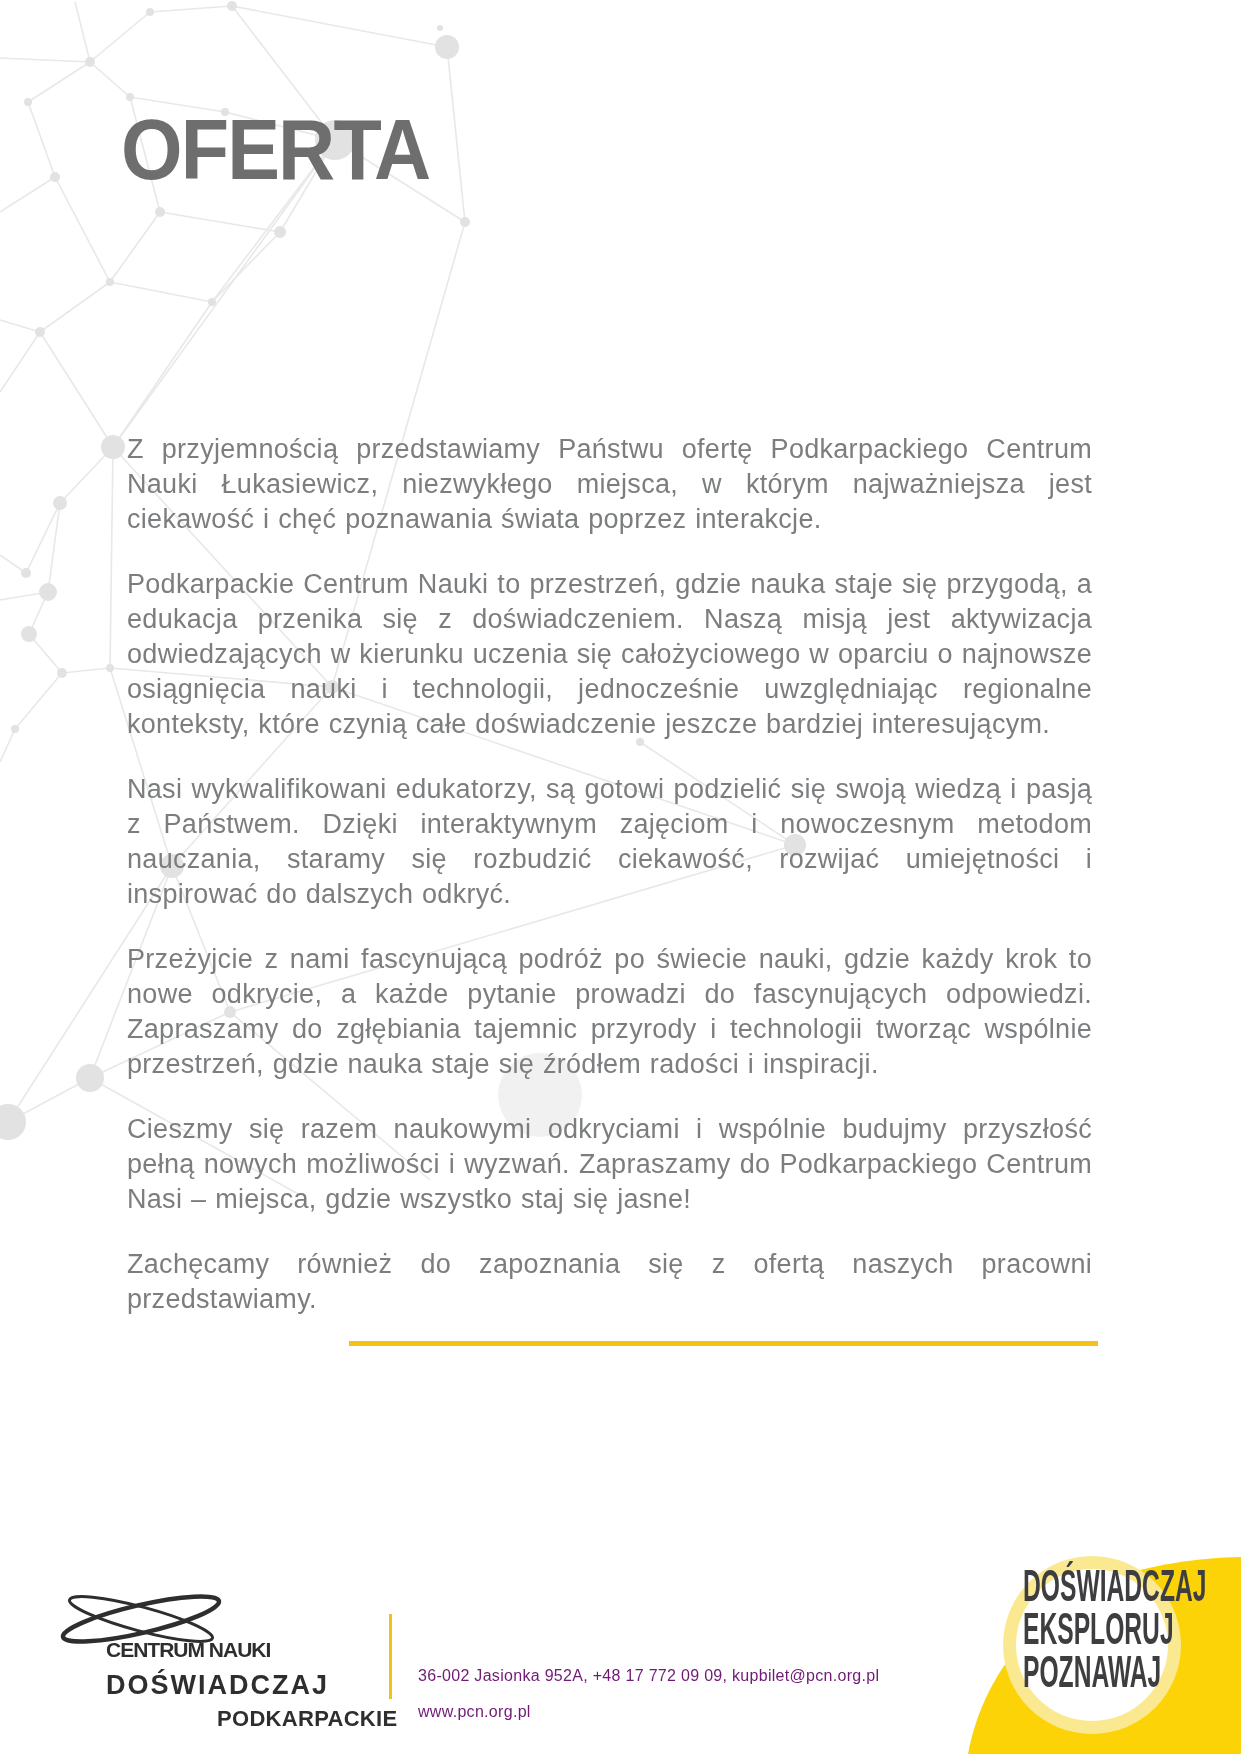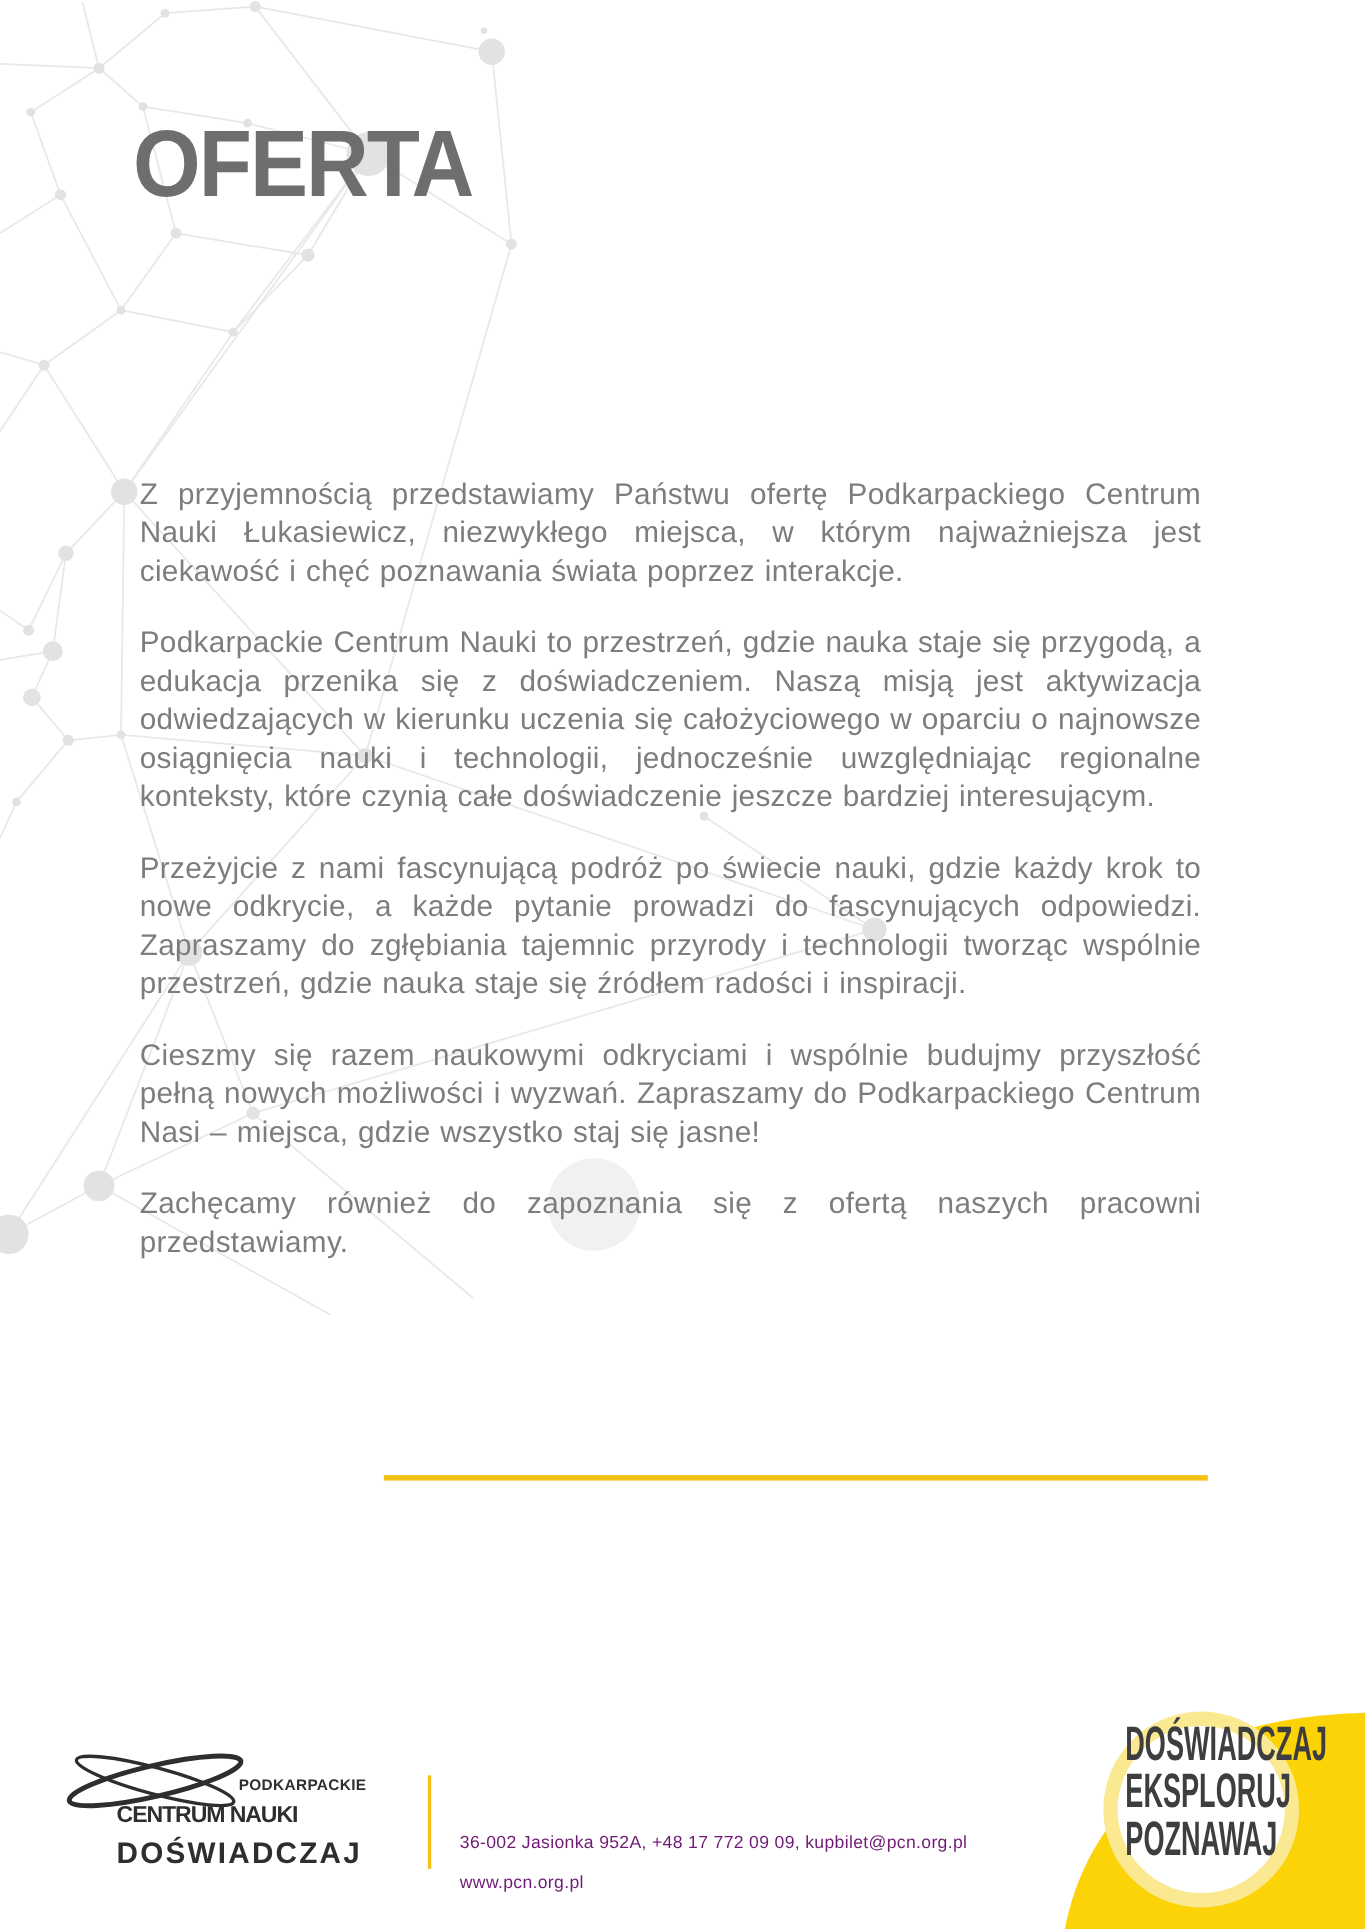--- a/index.html
+++ b/index.html
@@ -28,21 +28,21 @@
     color:#7b7d7f;
     text-align:justify;
   }
   .divider{
     position:absolute;left:349px;top:1341px;width:749px;height:5px;
     background:#f4c115;z-index:2;
   }
   
   .logo-swoosh{position:absolute;left:56px;top:1586px;z-index:3;}
   .logo-region{color:#2e2e30;position:absolute;z-index:3;}
-  .logo-pod{left:217px;top:1614px;font-size:14px;font-weight:600;letter-spacing:0.3px;}
+  .logo-pod{left:217px;top:1706px;font-size:22px;font-weight:600;letter-spacing:0.3px;}
   .logo-cn{left:106px;top:1638px;font-size:21px;font-weight:800;letter-spacing:-1px;}
   .logo-lk{left:106px;top:1670px;font-size:27px;font-weight:800;letter-spacing:2px;}
   .footer-vline{
     position:absolute;left:389px;top:1614px;width:3px;height:85px;
     background:#f4c115;z-index:3;
   }
   .contact{
     position:absolute;left:418px;top:1658px;z-index:3;
     font-size:16px;line-height:36px;letter-spacing:0.3px;color:#701a75;
   }
@@ -150,20 +150,21 @@
         <circle cx="440" cy="28" r="3"></circle>
       <circle cx="465" cy="222" r="5"></circle>
     </g>
   </svg>
 
   <div class="page-title">OFERTA</div>
 
   <div class="content">
     <p>Z przyjemnością przedstawiamy Państwu ofertę Podkarpackiego Centrum Nauki Łukasiewicz, niezwykłego miejsca, w którym najważniejsza jest ciekawość i chęć poznawania świata poprzez interakcje.</p>
     <p>Podkarpackie Centrum Nauki to przestrzeń, gdzie nauka staje się przygodą, a edukacja przenika się z doświadczeniem. Naszą misją jest aktywizacja odwiedzających w kierunku uczenia się całożyciowego w oparciu o najnowsze osiągnięcia nauki i technologii, jednocześnie uwzględniając regionalne konteksty, które czynią całe doświadczenie jeszcze bardziej interesującym.</p>
+    <p>Nasi wykwalifikowani edukatorzy, są gotowi podzielić się swoją wiedzą i pasją z Państwem. Dzięki interaktywnym zajęciom i nowoczesnym metodom nauczania, staramy się rozbudzić ciekawość, rozwijać umiejętności i inspirować do dalszych odkryć.</p>
     <p>Przeżyjcie z nami fascynującą podróż po świecie nauki, gdzie każdy krok to nowe odkrycie, a każde pytanie prowadzi do fascynujących odpowiedzi. Zapraszamy do zgłębiania tajemnic przyrody i technologii tworząc wspólnie przestrzeń, gdzie nauka staje się źródłem radości i inspiracji.</p>
     <p>Cieszmy się razem naukowymi odkryciami i wspólnie budujmy przyszłość pełną nowych możliwości i wyzwań. Zapraszamy do Podkarpackiego Centrum Nasi – miejsca, gdzie wszystko staj się jasne!</p>
     <p>Zachęcamy również do zapoznania się z ofertą naszych pracowni przedstawiamy.</p>
   </div>
 
   <div class="divider"></div>
 
   <svg class="logo-swoosh" width="170" height="66" viewBox="0 0 170 66">
     <ellipse cx="85" cy="33" rx="80" ry="14" fill="none" stroke="#2e2e30" stroke-width="4.5" transform="rotate(-13 85 33)"></ellipse>
     <ellipse cx="85" cy="33" rx="74" ry="12" fill="none" stroke="#2e2e30" stroke-width="3" transform="rotate(15 85 33)"></ellipse>

